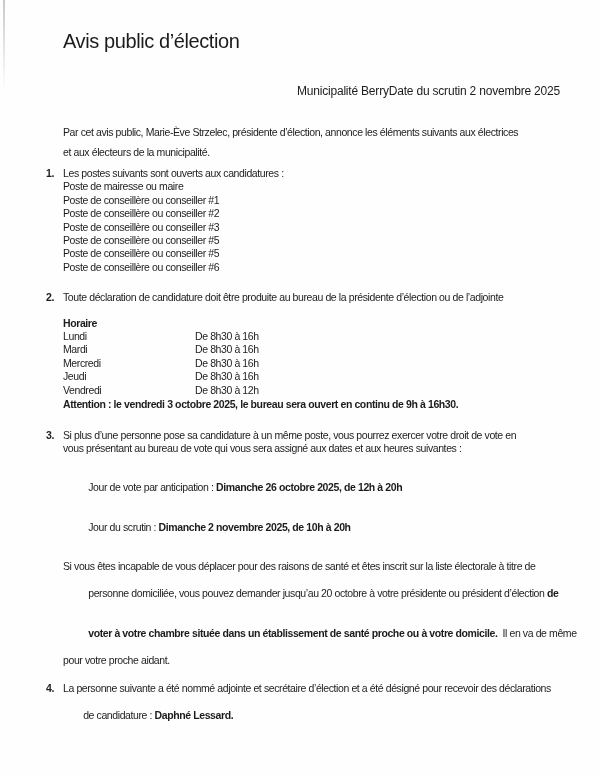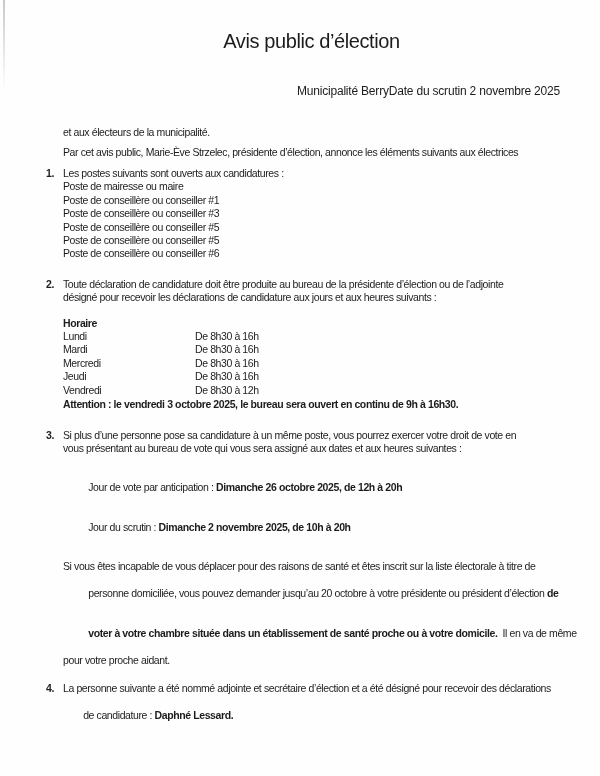--- a/index.html
+++ b/index.html
@@ -22,21 +22,20 @@
     opacity: .65;
   }
   .content {
     padding: 0 40px 0 63px;
     font-size: 10.5px;
     letter-spacing: -0.4px;
     line-height: 13.4px;
   }
   .doc-title {
     margin-top: 28px;
-    text-align: center;
     font-size: 20px;
     line-height: 26px;
     letter-spacing: -0.4px;
     font-weight: normal;
   }
   .meta-row {
     display: flex;
     justify-content: flex-end;
     margin-top: 31px;
     font-size: 12px;
@@ -70,41 +69,41 @@
   <div class="content">
 
     <h1 class="doc-title">Avis public d’élection</h1>
 
     <div class="meta-row">
       <span>Municipalité Berry</span>
       <span>Date du scrutin 2 novembre 2025</span>
     </div>
 
     <div class="intro">
+      <div class="line">Par cet avis public, Marie-Ève Strzelec, présidente d’élection, annonce les éléments suivants aux électrices</div>
       <div class="line">et aux électeurs de la municipalité.</div>
-      <div class="line">Par cet avis public, Marie-Ève Strzelec, présidente d’élection, annonce les éléments suivants aux électrices</div>
     </div>
 
     <div class="section sec1">
       <span class="num">1.</span>
       <div class="line">Les postes suivants sont ouverts aux candidatures :</div>
       <div>
         <div class="line">Poste de mairesse ou maire</div>
         <div class="line">Poste de conseillère ou conseiller #1</div>
+        <div class="line">Poste de conseillère ou conseiller #2</div>
         <div class="line">Poste de conseillère ou conseiller #3</div>
         <div class="line">Poste de conseillère ou conseiller #5</div>
         <div class="line">Poste de conseillère ou conseiller #5</div>
         <div class="line">Poste de conseillère ou conseiller #6</div>
       </div>
     </div>
 
     <div class="section sec2">
       <span class="num">2.</span>
       <div class="line">Toute déclaration de candidature doit être produite au bureau de la présidente d’élection ou de l’adjointe</div>
-      <div class="line">désigné pour recevoir les déclarations de candidature aux jours et aux heures suivants :</div>
 
 
       <div class="block-gap">
         <div class="line b">Horaire</div>
         <div class="sched-row">
           <span class="sched-day line">Lundi</span>
           <span class="line">De 8h30 à 16h</span>
         </div>
         <div class="sched-row">
           <span class="sched-day line">Mardi</span>

